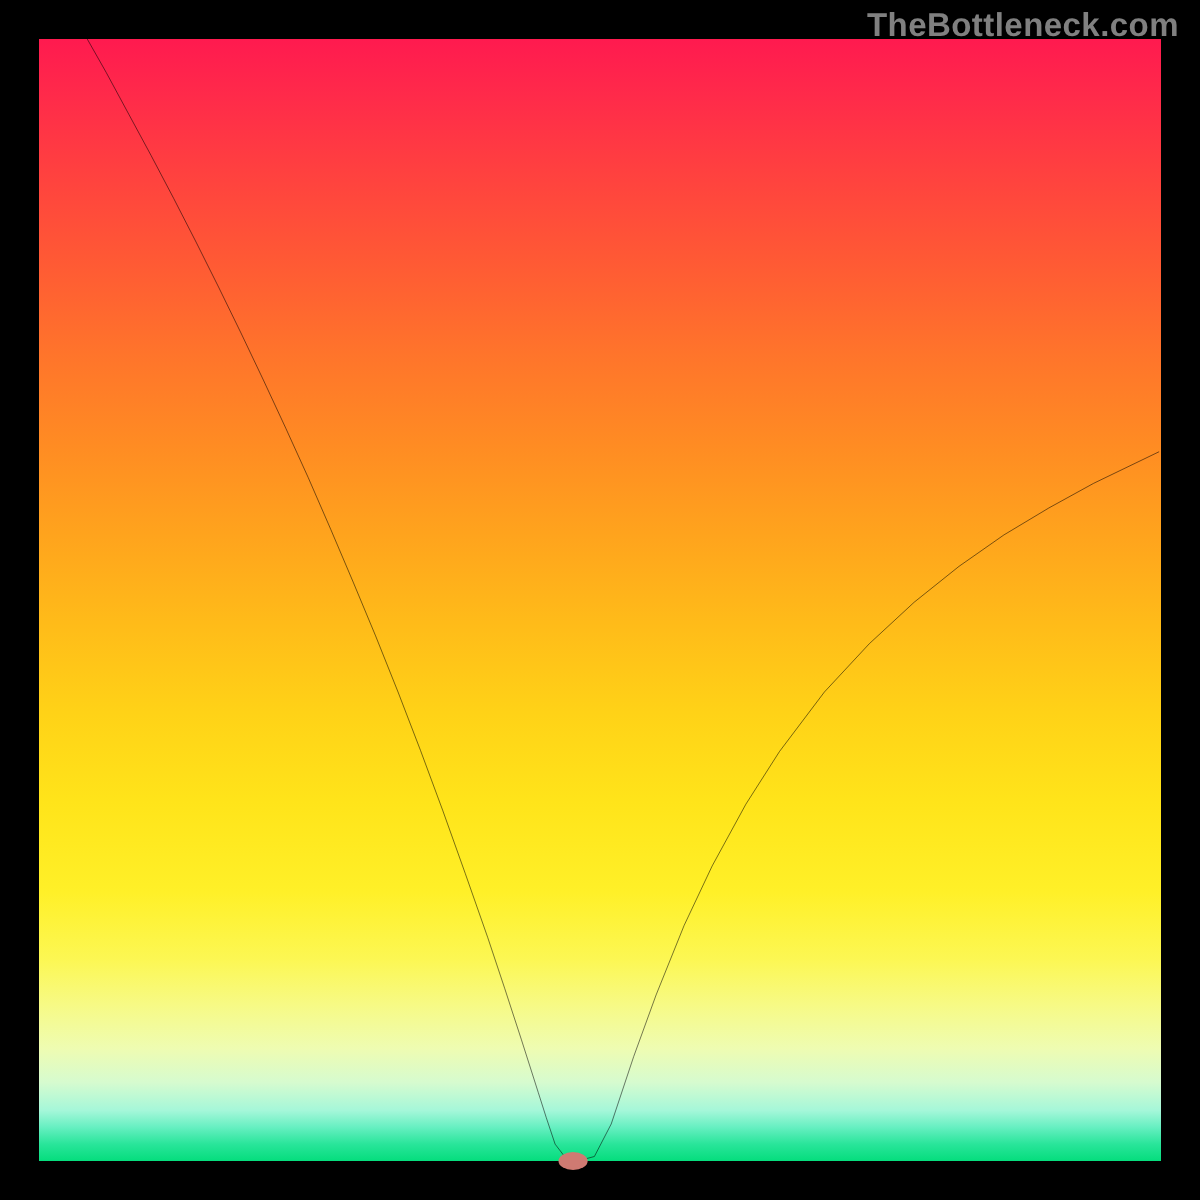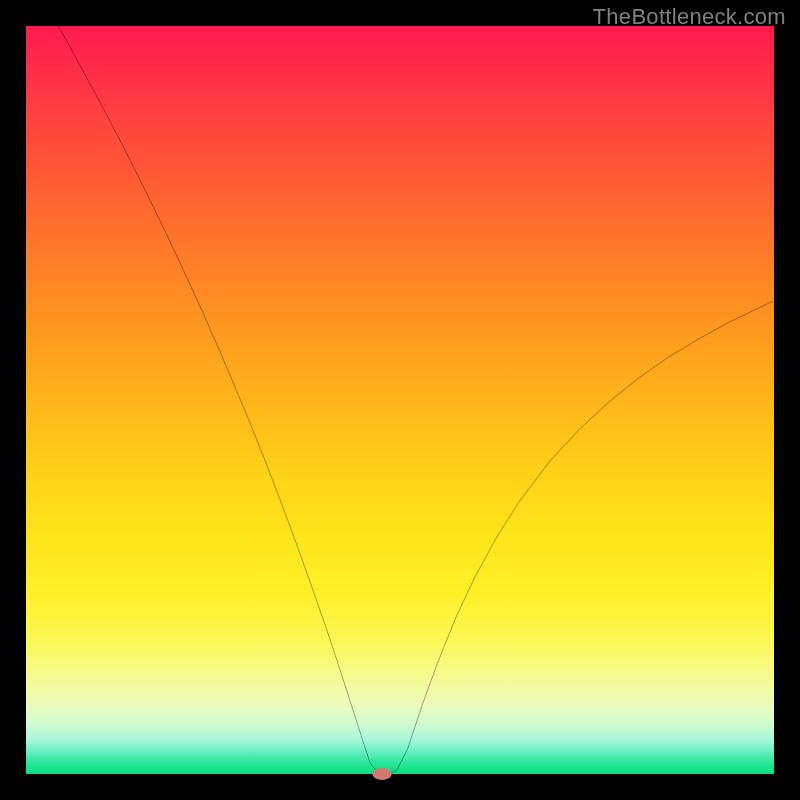--- a/index.html
+++ b/index.html
@@ -38,21 +38,21 @@
       #29e59a 98.5%,
       #05dd7d 100%
     );
   }
   .watermark {
     position: absolute;
     top: 4px;
     right: 14px;
     color: #808080;
     font-size: 22px;
-    font-weight: 400;
+    font-weight: 700;
     letter-spacing: 0.3px;
     user-select: none;
   }
   svg.curve {
     position: absolute;
     left: 0;
     top: 0;
     width: 748px;
     height: 748px;
     overflow: visible;

